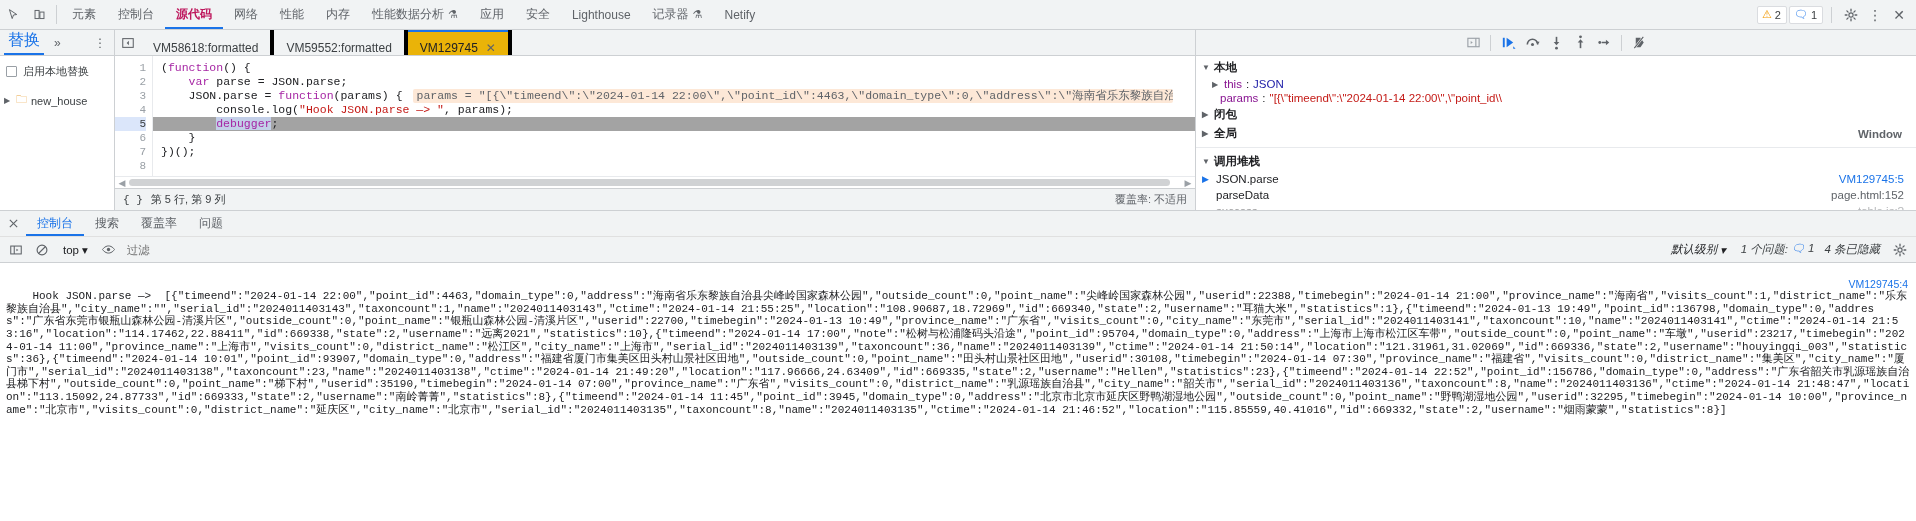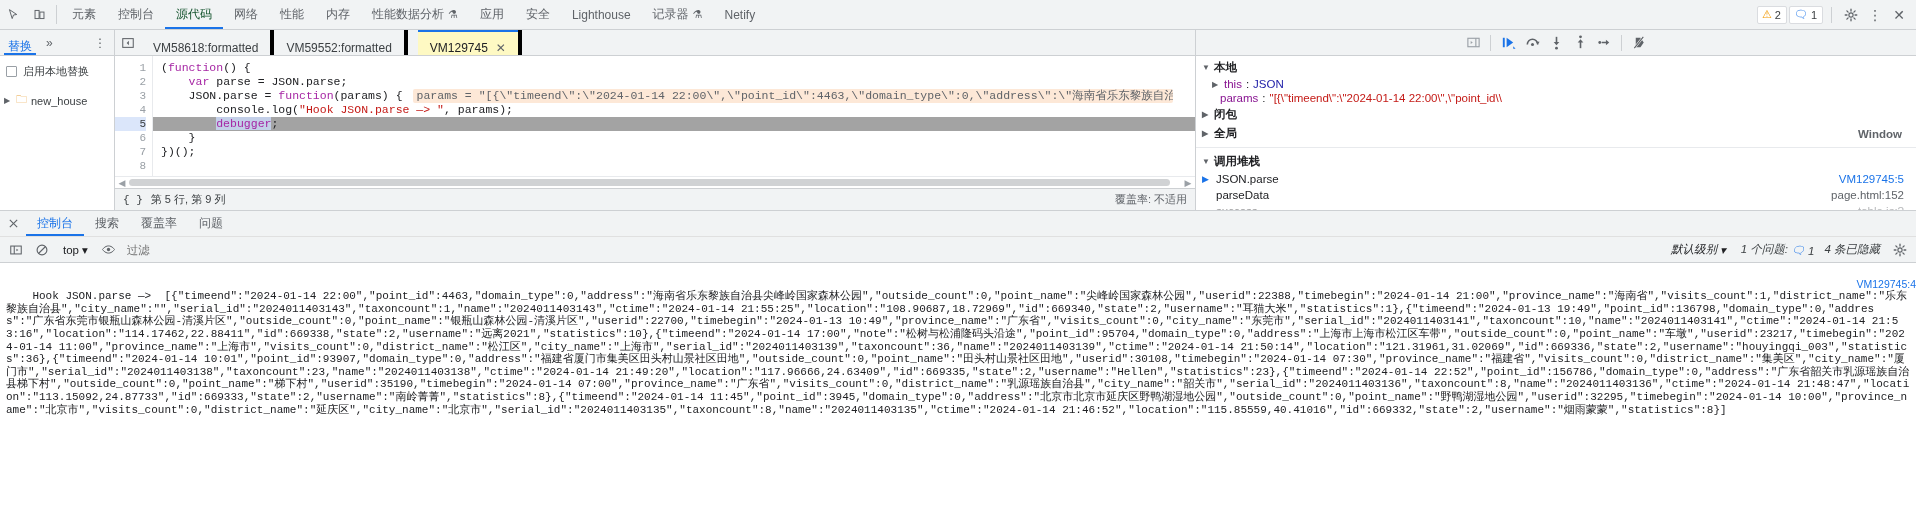--- a/index.html
+++ b/index.html
@@ -19,52 +19,52 @@
   .tb-icon {
     width:26px; display:flex; align-items:center; justify-content:center;
     color:#5f6368; cursor:pointer;
   }
   .tb-sep { width:1px; background:#cdd0d3; margin:5px 4px; }
   #maintabs { display:flex; align-items:stretch; }
   .mtab {
     padding:0 11px; display:flex; align-items:center; color:#5f6368;
     font-size:12px; white-space:nowrap; cursor:pointer; position:relative;
   }
-  .mtab.sel { color:#14532d; }
+  .mtab.sel { color:#be185d;font-weight:bold; }
   .mtab.sel::after {
     content:""; position:absolute; left:0; right:0; bottom:0; height:2px; background:#1a73e8;
   }
   .mtab .flask { margin-left:4px; font-size:11px; }
   #topright { margin-left:auto; display:flex; align-items:center; padding-right:6px; gap:2px; }
   .badge {
     display:flex; align-items:center; gap:3px; border:1px solid #dadce0;
     border-radius:2px; padding:1px 5px 1px 4px; background:#fff; height:18px;
     font-size:11px; color:#3c4043; cursor:pointer;
   }
   .warn-tri { color:#f29900; font-size:11px; }
   .msg-ico { color:#1a73e8; font-size:11px; }
   .vsep { width:1px; height:16px; background:#cdd0d3; margin:0 6px; }
   .tr-btn { width:22px; height:22px; display:flex; align-items:center; justify-content:center;
             color:#5f6368; cursor:pointer; font-size:14px; }
 
   
   #row2 { height:26px; display:flex; background:#f1f3f4; border-bottom:1px solid #cdd0d3; }
   #navTabs { width:115px; display:flex; align-items:stretch; border-right:1px solid #cdd0d3; background:#f1f3f4; }
-  .ntab { padding:0 8px; display:flex; align-items:flex-end; color:#1a73e8; position:relative; font-size:12px; cursor:pointer;}
+  .ntab { padding:0 8px; display:flex; align-items:flex-start; color:#1a73e8; position:relative; font-size:16px; cursor:pointer;}
   .ntab::after { content:""; position:absolute; left:4px; right:4px; bottom:0; height:2px; background:#1a73e8; }
   .chev { padding:0 6px; display:flex; align-items:center; color:#5f6368; cursor:pointer; }
   .kebab { margin-left:auto; padding:0 7px; display:flex; align-items:center; color:#5f6368; cursor:pointer; letter-spacing:1px;}
   #fileTabs { flex:1; display:flex; align-items:stretch; background:#f1f3f4; min-width:0; }
   .ft-ico { width:26px; display:flex; align-items:center; justify-content:center; color:#5f6368; }
   .ftab {
     padding:0 12px; display:flex; align-items:flex-end; gap:8px; color:#3c4043;
     font-size:12px; white-space:nowrap; position:relative; cursor:pointer;
     border-right:4px solid #000000;
   }
-  .ftab.sel { background:#fef9c3; color:#202124;margin-left:10px; }
+  .ftab.sel { background:#eab308; color:#202124; }
   .ftab.sel::before { content:""; position:absolute; left:0; right:0; top:0; height:2px; background:#1a73e8; }
   .ftab .x { color:#5f6368; font-size:12px; }
   #dbgbar { width:721px; display:flex; align-items:center; border-left:1px solid #cdd0d3; background:#f1f3f4; }
   .dbg-spacer { flex:1; }
   .dbg-btn { width:24px; height:24px; display:flex; align-items:center; justify-content:center; cursor:pointer; }
   .dbg-sep { width:1px; height:16px; background:#cdd0d3; margin:0 5px; }
 
   
   #main { display:flex; height:154px; }
 
@@ -135,29 +135,29 @@
     height:26px; display:flex; align-items:center; gap:6px; padding:0 6px;
     background:#f1f3f4; border-bottom:1px solid #cdd0d3; font-size:11.5px; color:#3c4043;
   }
   .ct-btn { width:20px; height:20px; display:flex; align-items:center; justify-content:center; color:#5f6368; cursor:pointer; }
   .ct-select { display:flex; align-items:center; gap:3px; padding:1px 5px; cursor:pointer; color:#202124;}
   .ct-filter {
     width:120px; height:18px; border:none; outline:none; background:transparent; font-size:11.5px; color:#5f6368;
   }
   .ct-right { margin-left:auto; display:flex; align-items:center; gap:10px; color:#3c4043;font-style:italic; }
   .ct-link { color:#3c4043; cursor:pointer; }
-  .ct-badge { display:flex; align-items:flex-end; gap:3px; }
+  .ct-badge { display:flex; align-items:flex-start; gap:3px; }
 
   #consoleBody {
     height:170px; overflow:hidden; padding:2px 6px 0 6px;
     font-family:"Liberation Mono", monospace; font-size:11px; line-height:12.6px;
     color:#202124; white-space:pre-wrap; word-break:break-all; position:relative;
   }
   #consoleBody .srcref {
-    position:absolute; right:0; color:#1a73e8; font-family:"Liberation Sans", sans-serif; font-size:10.5px;
+    position:absolute; right:8px; color:#1a73e8; font-family:"Liberation Sans", sans-serif; font-size:10.5px;
   }
   .logline { }
 </style>
 </head>
 <body>
 
 <div id="topbar">
   <div class="tb-icon">
     <svg width="13" height="13" viewBox="0 0 16 16">
         <path d="M3 2l9 6-4 .6L6.4 13z" fill="none" stroke="#5f6368" stroke-width="1.2"></path>

